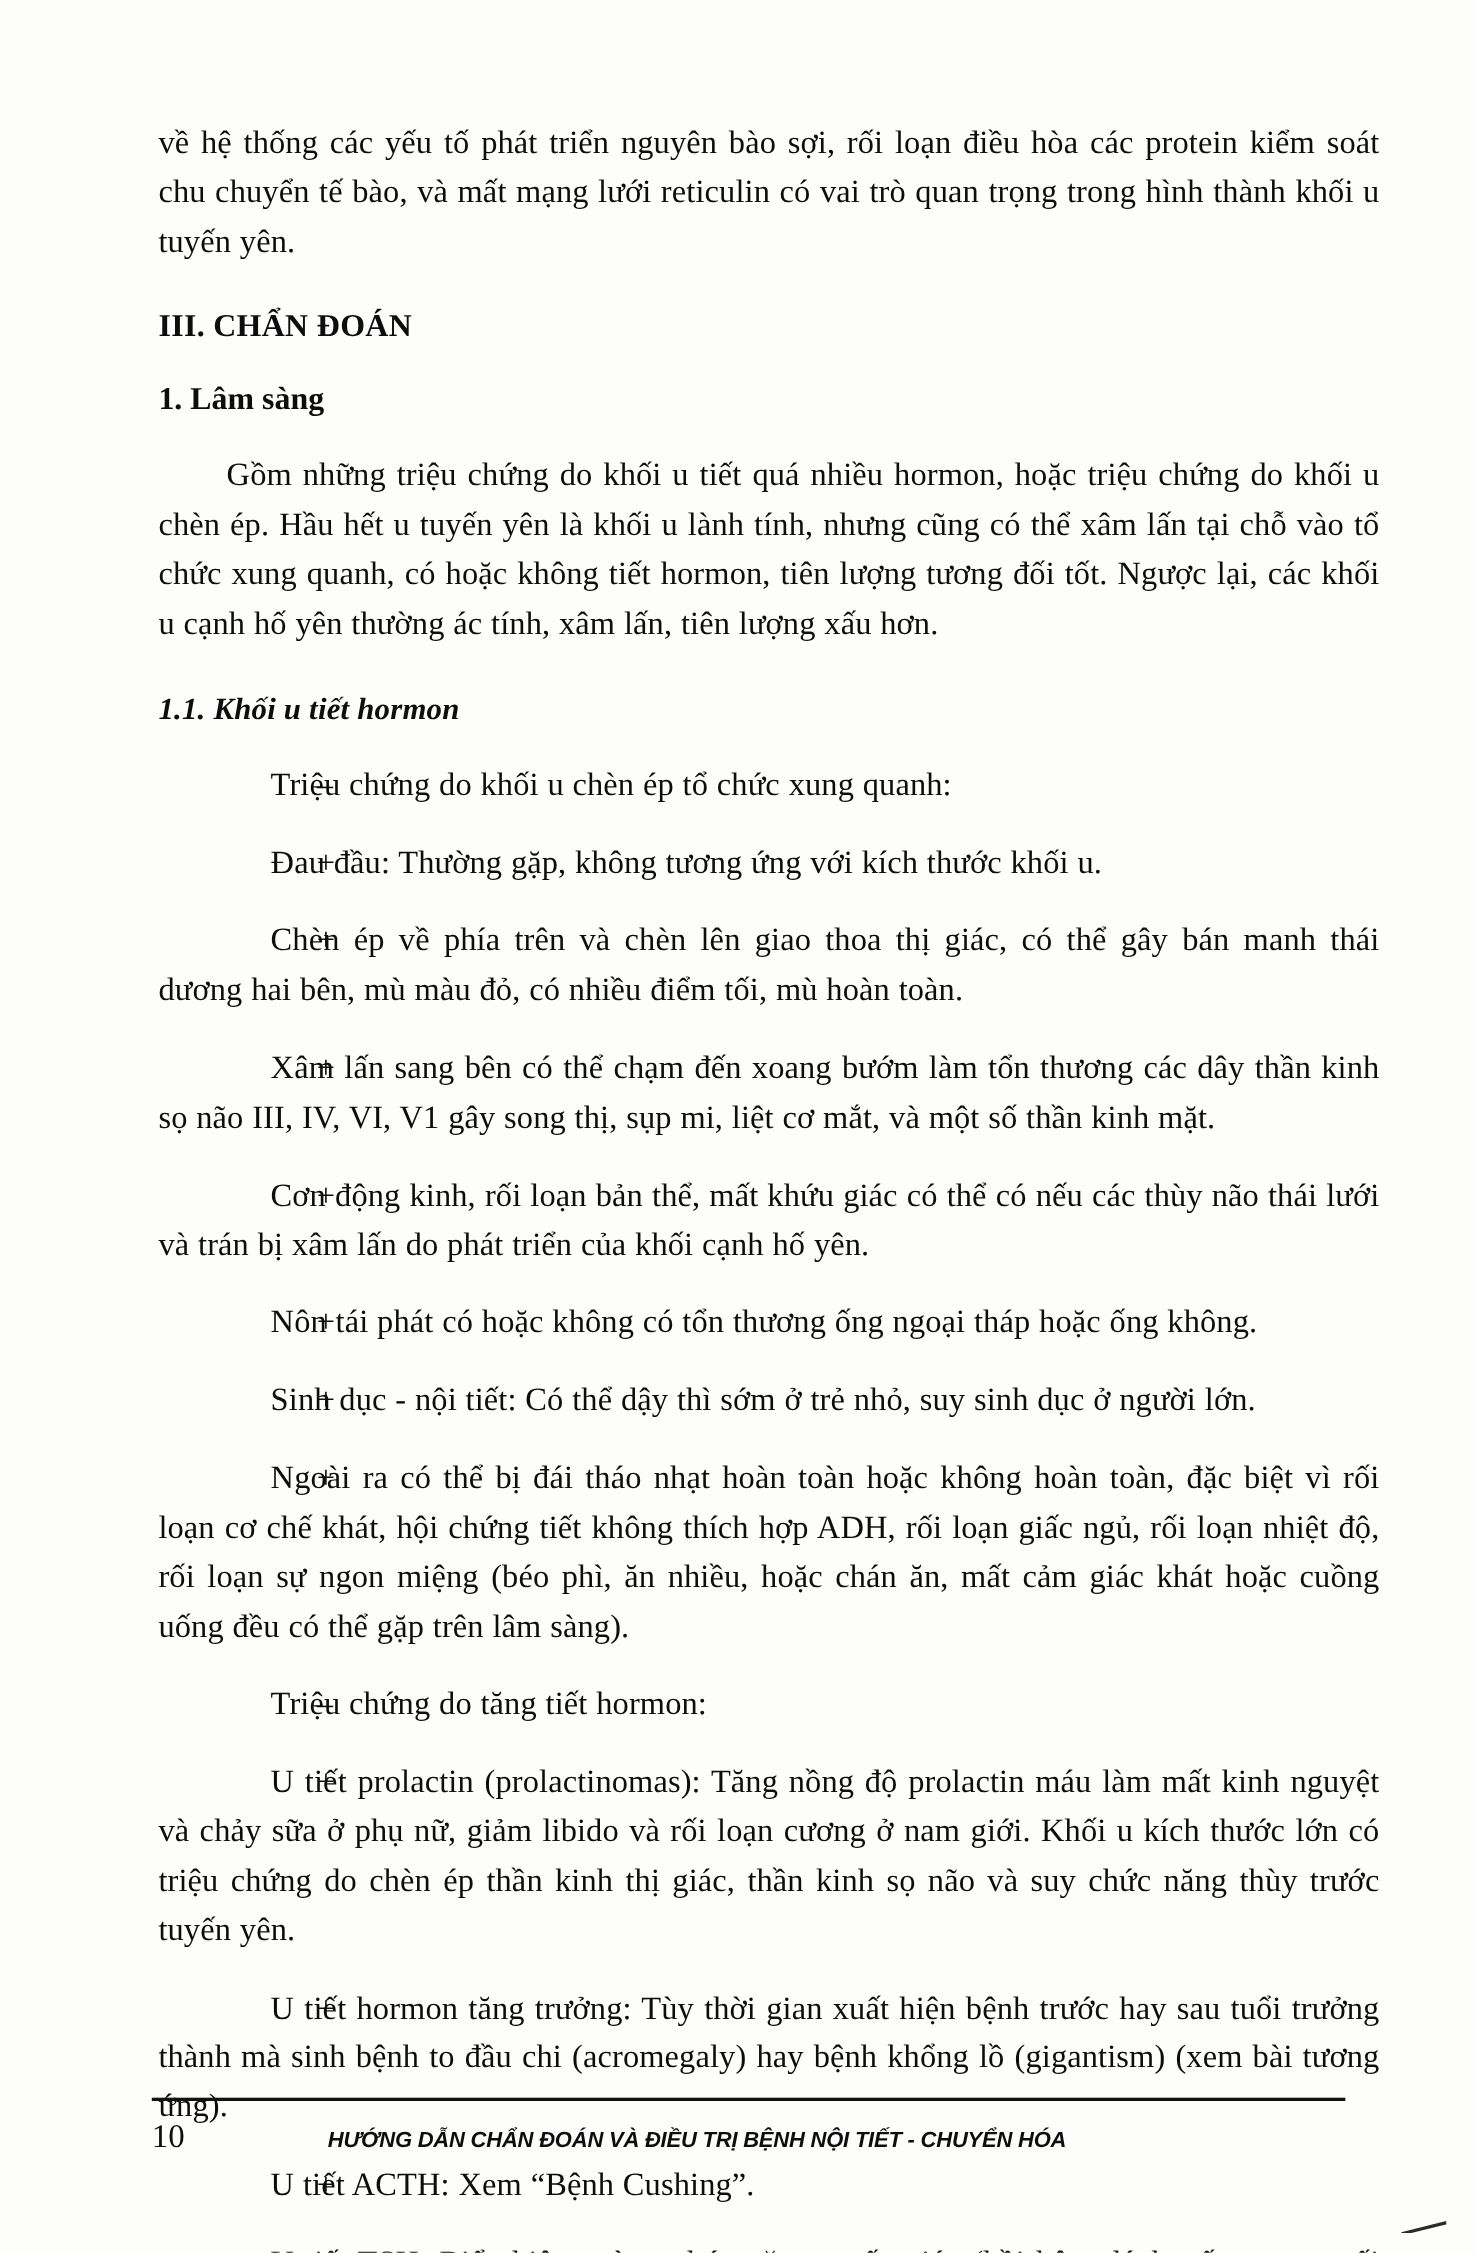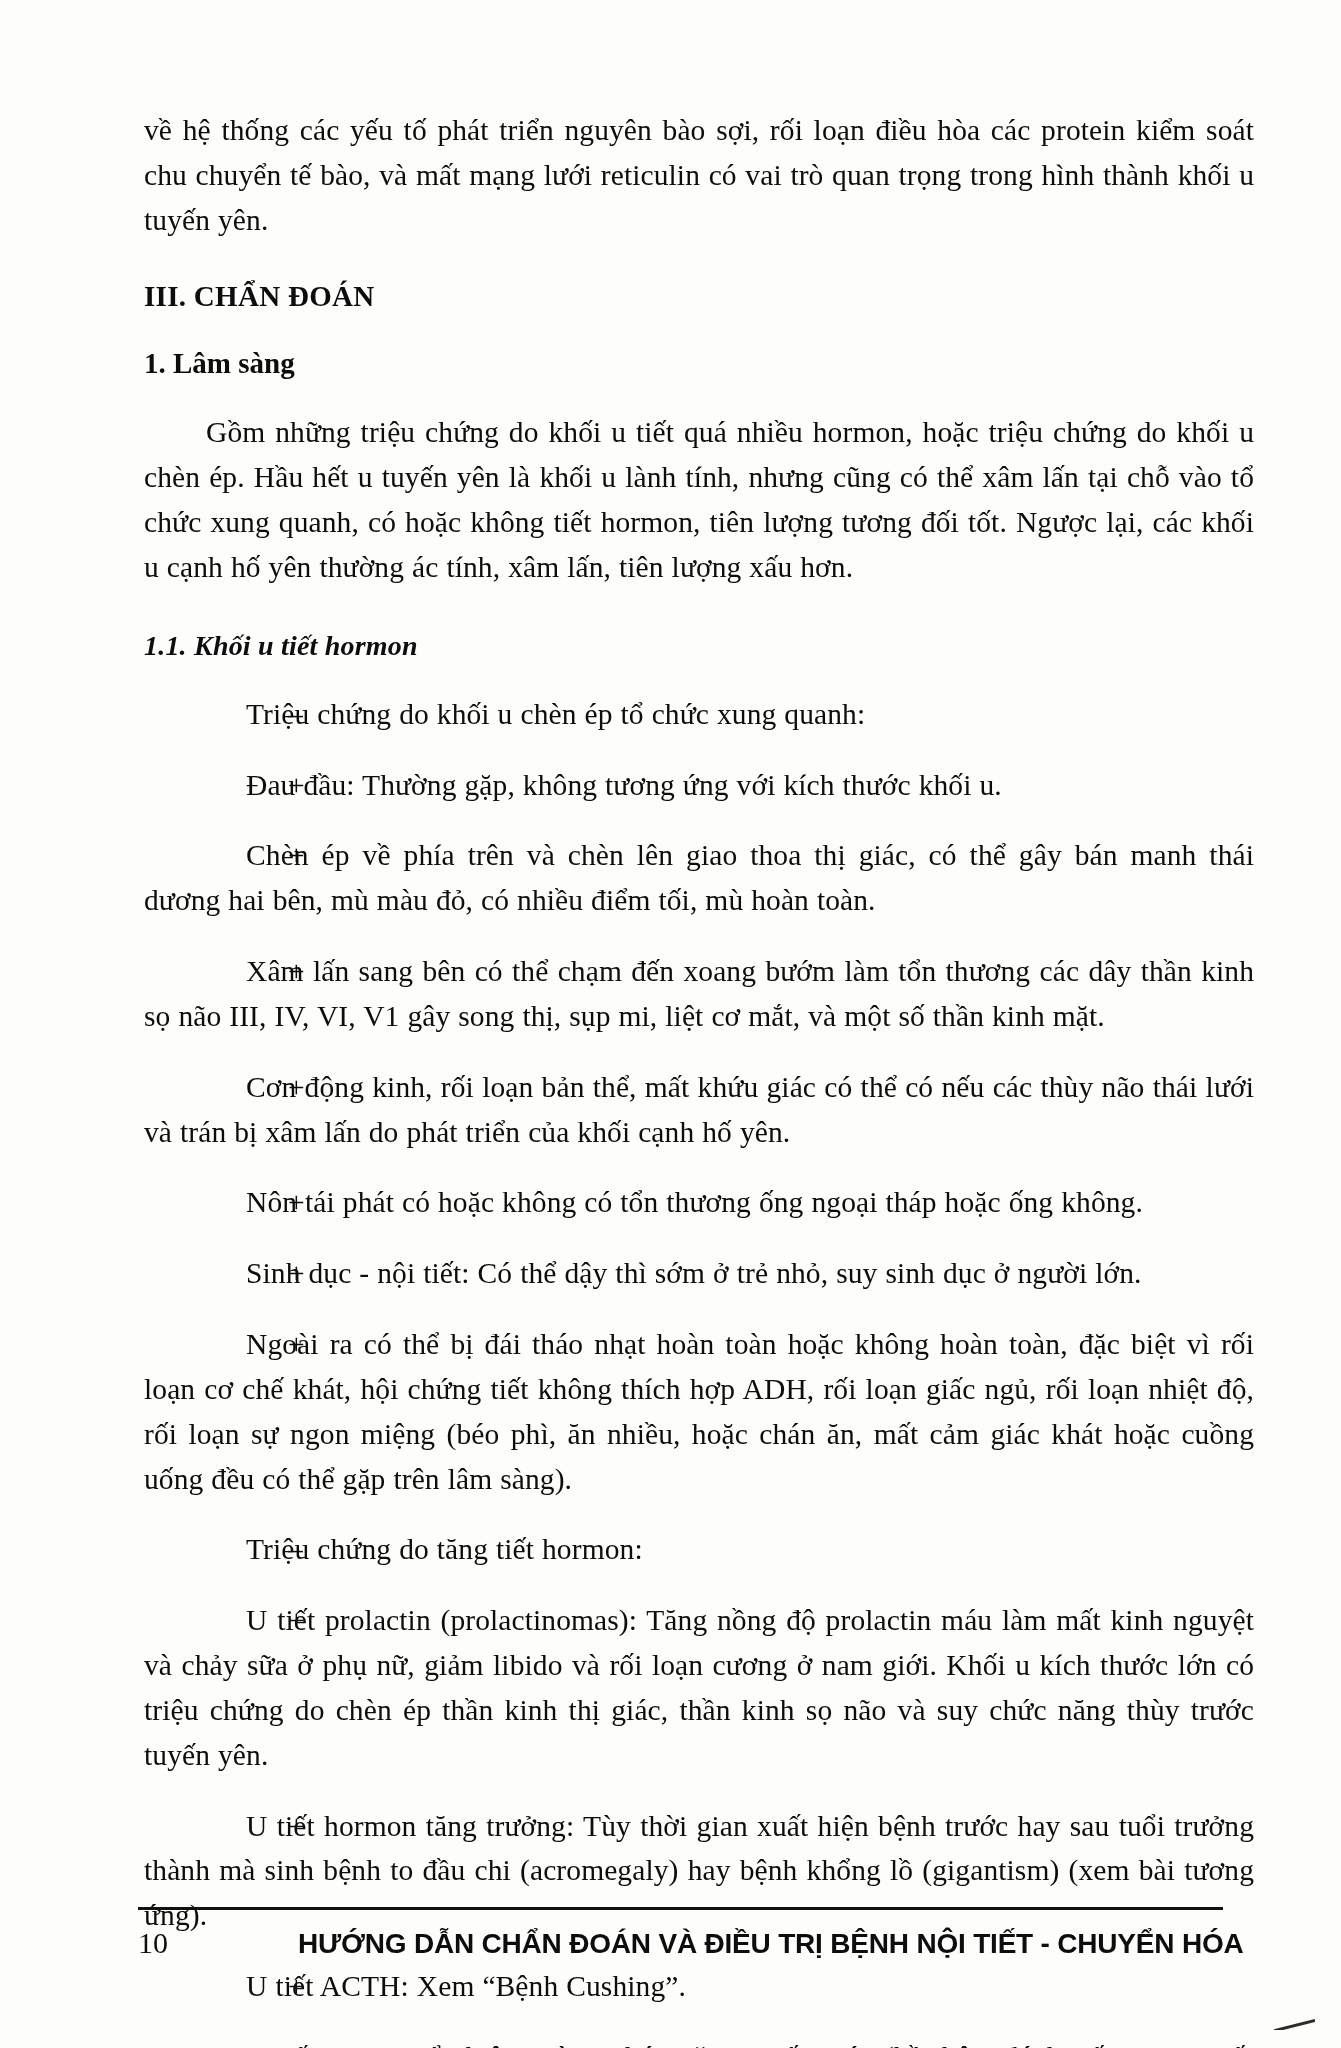--- a/index.html
+++ b/index.html
@@ -102,21 +102,22 @@
     align-items: baseline;
     width: 100%;
     gap: 20px;
   }
   .footer-page {
     font-size: 30px;
     width: 140px;
     flex: 0 0 140px;
   }
   .footer-title {
-    font-size: 28px;
+    font-size: 20px;
+    font-style: italic;
     font-weight: bold;
     font-family: "Liberation Sans", "DejaVu Sans", sans-serif;
     letter-spacing: -0.2px;
     white-space: nowrap;
     flex: 1 1 auto;
   }
   .corner-mark {
     position: absolute;
     right: 26px;
     bottom: 18px;

